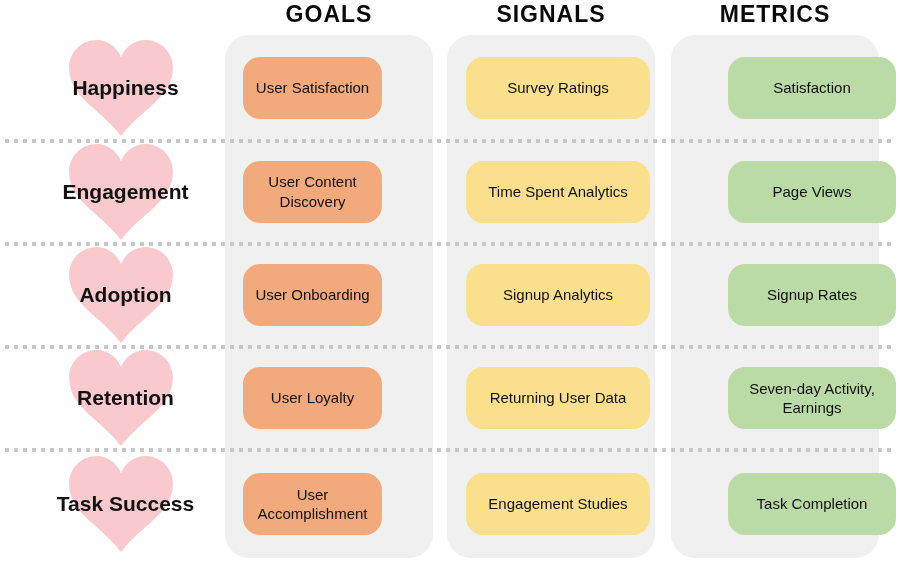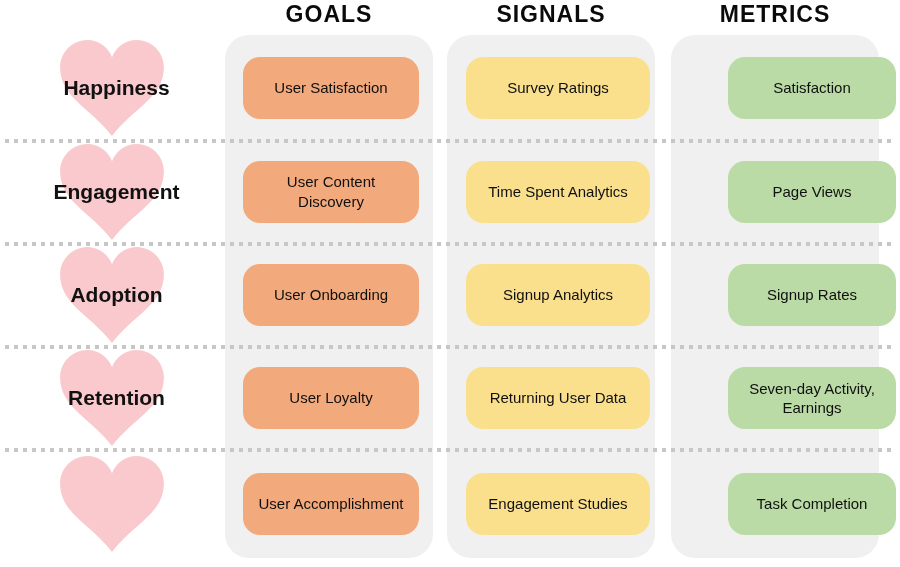--- a/index.html
+++ b/index.html
@@ -26,30 +26,30 @@
   .dotted.d2{top:242px;}
   .dotted.d3{top:345px;}
   .dotted.d4{top:448px;}
   
   .row{position:absolute;left:0;width:900px;z-index:2;}
   .row.r1{top:35px;height:105px;}
   .row.r2{top:140px;height:103px;}
   .row.r3{top:244px;height:102px;}
   .row.r4{top:347px;height:102px;}
   .row.r5{top:450px;height:108px;}
-  .heart-wrap{position:absolute;left:4px;top:0;width:244px;height:100%;}
+  .heart-wrap{position:absolute;left:13px;top:0;width:244px;height:100%;}
   .heart-icon{position:absolute;left:56px;top:50%;transform:translateY(-50%);
     width:104px;height:96px;}
   .row-label{position:absolute;left:0;top:50%;transform:translateY(-50%);
     width:225px;text-align:center;font-size:21px;font-weight:bold;color:#111;}
   .cell{position:absolute;top:50%;transform:translateY(-50%);
     min-height:62px;border-radius:17px;display:flex;align-items:center;justify-content:center;
     text-align:center;font-size:15px;line-height:1.3;color:#101010;
     padding:4px 12px;box-sizing:border-box;}
-  .cell.goal{left:243px;width:176px;background:var(--goal,#f2a97b);}
+  .cell.goal{left:243px;width:139px;background:var(--goal,#f2a97b);}
   .cell.signal{left:466px;width:184px;background:var(--signal,#fae08c);}
   .cell.metric{left:728px;width:168px;background:var(--metric,#bbdba6);}
 </style>
 </head>
 <body>
 
 <div class="canvas">
 
   <div class="col-bg goals"></div>
   <div class="col-bg signals"></div>
@@ -110,19 +110,20 @@
     <div class="cell goal">User Loyalty</div>
     <div class="cell signal">Returning User Data</div>
     <div class="cell metric">Seven-day Activity, Earnings</div>
   </div>
 
   <div class="row r5">
     <div class="heart-wrap">
       <svg class="heart-icon" viewBox="0 0 32 29.6" aria-hidden="true">
         <path fill="#f9c9cd" d="M23.6,0c-3.4,0-6.4,2.2-7.6,5.3C14.8,2.2,11.8,0,8.4,0C3.8,0,0,3.8,0,8.4c0,9.4,9.5,12.6,16,21.2c6.5-8.6,16-11.8,16-21.2C32,3.8,28.2,0,23.6,0z"></path>
       </svg>
+      <div class="row-label">Task Success</div>
     </div>
     <div class="cell goal">User Accomplishment</div>
     <div class="cell signal">Engagement Studies</div>
     <div class="cell metric">Task Completion</div>
   </div>
 
 </div>
 
 </body></html>

